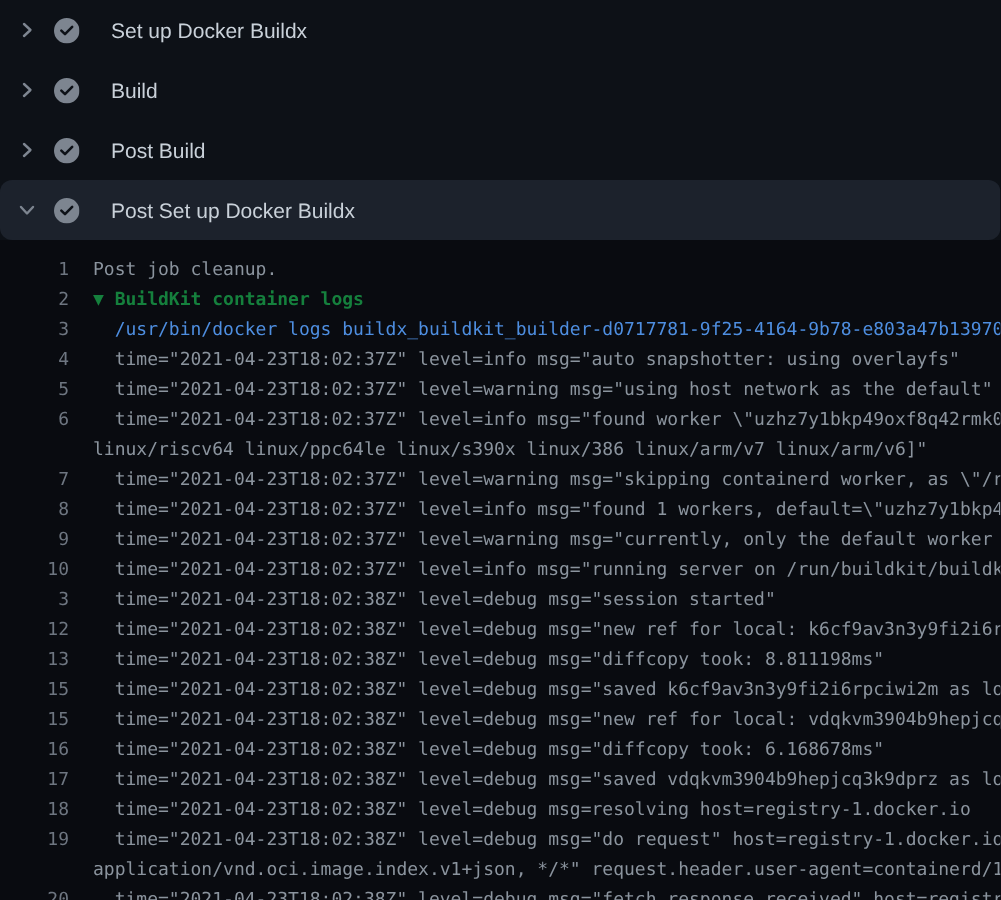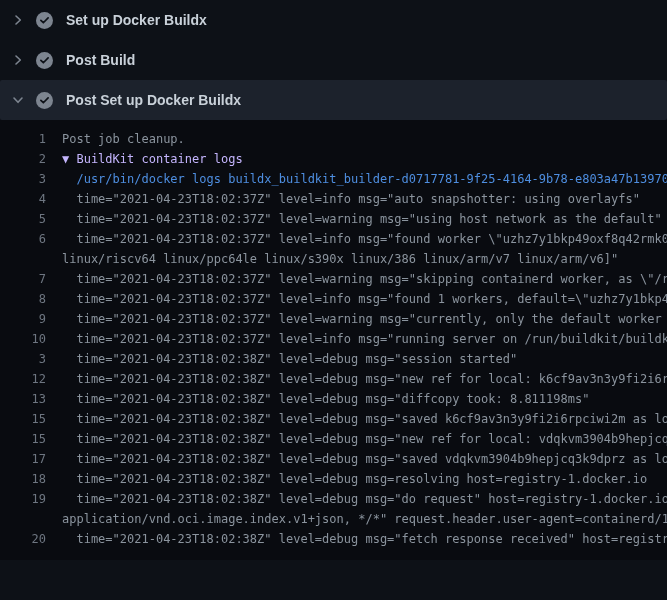--- a/index.html
+++ b/index.html
@@ -9,59 +9,71 @@
     background: #0d1117;
     font-family: "Liberation Sans", sans-serif;
   }
   
   .steps { background: #0d1117; }
   .step-row {
     height: 40px; display: flex; align-items: center;
     padding: 0 12px 0 10px;
     color: #c9d1d9; font-size: 14px; cursor: pointer;
   }
-  .step-row.expanded { background: #1c222c; border-radius: 2px; }
+  .step-row.expanded { background: #1c222c; border-radius: 8px; }
   .chev {
     width: 16px; height: 16px; flex: none;
     display: flex; align-items: center; justify-content: center;
     color: #7d8590;
   }
   .check { width: 17px; height: 17px; flex: none; margin-left: 10px; }
-  .step-label { margin-left: 13px; white-space: nowrap; font-weight: bold; }
+  .step-label { margin-left: 21px; white-space: nowrap; }
   
   .log {
     background: #090b10; height: 440px; overflow: hidden;
     padding-top: 9px;
     font-family: "DejaVu Sans Mono", monospace;
     font-size: 12px; color: #8b949e;
   }
   .log-row { display: flex; height: 20px; line-height: 20px; white-space: pre; }
   .ln {
     flex: none; width: 46px; text-align: right;
     color: #6e7681; cursor: pointer; user-select: none;
   }
   .lt { padding-left: 16px; flex: none; text-align: center; }
   .log-row.command .lt { color: #4e8ee0; }
-  .log-row.group .lt { color: #c4b5fd; cursor: pointer; }
+  .log-row.group .lt { color: #15803d; cursor: pointer; font-weight: bold; }
 </style>
 </head>
 <body>
 
 <div class="steps" id="steps">
     <div class="step-row">
       <span class="chev">
         <svg width="16" height="16" viewBox="0 0 16 16">
           <path d="M6 4 L10.3 8 L6 12" fill="none" stroke="currentColor" stroke-width="1.6" stroke-linecap="round" stroke-linejoin="round"></path>
         </svg>
       </span>
       <span class="check"><svg width="17" height="17" viewBox="0 0 16 16">
           <circle cx="8" cy="8" r="8" fill="#7d8590"></circle>
           <path d="M11.4 5.6 L6.9 10.1 L4.6 7.9" fill="none" stroke="#0d1117" stroke-width="1.6" stroke-linecap="round" stroke-linejoin="round"></path>
         </svg></span>
       <span class="step-label">Set up Docker Buildx</span>
+    </div>
+    <div class="step-row">
+      <span class="chev">
+        <svg width="16" height="16" viewBox="0 0 16 16">
+          <path d="M6 4 L10.3 8 L6 12" fill="none" stroke="currentColor" stroke-width="1.6" stroke-linecap="round" stroke-linejoin="round"></path>
+        </svg>
+      </span>
+      <span class="check"><svg width="17" height="17" viewBox="0 0 16 16">
+          <circle cx="8" cy="8" r="8" fill="#7d8590"></circle>
+          <path d="M11.4 5.6 L6.9 10.1 L4.6 7.9" fill="none" stroke="#0d1117" stroke-width="1.6" stroke-linecap="round" stroke-linejoin="round"></path>
+        </svg></span>
+      <span class="step-label">Build</span>
     </div>
     <div class="step-row">
       <span class="chev">
         <svg width="16" height="16" viewBox="0 0 16 16">
           <path d="M6 4 L10.3 8 L6 12" fill="none" stroke="currentColor" stroke-width="1.6" stroke-linecap="round" stroke-linejoin="round"></path>
         </svg>
       </span>
       <span class="check"><svg width="17" height="17" viewBox="0 0 16 16">
           <circle cx="8" cy="8" r="8" fill="#7d8590"></circle>
           <path d="M11.4 5.6 L6.9 10.1 L4.6 7.9" fill="none" stroke="#0d1117" stroke-width="1.6" stroke-linecap="round" stroke-linejoin="round"></path>
@@ -91,18 +103,19 @@
     <div class="log-row wrap"><span class="ln"></span><span class="lt">linux/riscv64 linux/ppc64le linux/s390x linux/386 linux/arm/v7 linux/arm/v6]"</span></div>
     <div class="log-row plain"><span class="ln">7</span><span class="lt">  time="2021-04-23T18:02:37Z" level=warning msg="skipping containerd worker, as \"/run</span></div>
     <div class="log-row plain"><span class="ln">8</span><span class="lt">  time="2021-04-23T18:02:37Z" level=info msg="found 1 workers, default=\"uzhz7y1bkp49o</span></div>
     <div class="log-row plain"><span class="ln">9</span><span class="lt">  time="2021-04-23T18:02:37Z" level=warning msg="currently, only the default worker ca</span></div>
     <div class="log-row plain"><span class="ln">10</span><span class="lt">  time="2021-04-23T18:02:37Z" level=info msg="running server on /run/buildkit/buildkit</span></div>
     <div class="log-row plain"><span class="ln">3</span><span class="lt">  time="2021-04-23T18:02:38Z" level=debug msg="session started"</span></div>
     <div class="log-row plain"><span class="ln">12</span><span class="lt">  time="2021-04-23T18:02:38Z" level=debug msg="new ref for local: k6cf9av3n3y9fi2i6rpc</span></div>
     <div class="log-row plain"><span class="ln">13</span><span class="lt">  time="2021-04-23T18:02:38Z" level=debug msg="diffcopy took: 8.811198ms"</span></div>
     <div class="log-row plain"><span class="ln">15</span><span class="lt">  time="2021-04-23T18:02:38Z" level=debug msg="saved k6cf9av3n3y9fi2i6rpciwi2m as loca</span></div>
     <div class="log-row plain"><span class="ln">15</span><span class="lt">  time="2021-04-23T18:02:38Z" level=debug msg="new ref for local: vdqkvm3904b9hepjcq3k</span></div>
+    <div class="log-row plain"><span class="ln">16</span><span class="lt">  time="2021-04-23T18:02:38Z" level=debug msg="diffcopy took: 6.168678ms"</span></div>
     <div class="log-row plain"><span class="ln">17</span><span class="lt">  time="2021-04-23T18:02:38Z" level=debug msg="saved vdqkvm3904b9hepjcq3k9dprz as loca</span></div>
     <div class="log-row plain"><span class="ln">18</span><span class="lt">  time="2021-04-23T18:02:38Z" level=debug msg=resolving host=registry-1.docker.io</span></div>
     <div class="log-row plain"><span class="ln">19</span><span class="lt">  time="2021-04-23T18:02:38Z" level=debug msg="do request" host=registry-1.docker.io r</span></div>
     <div class="log-row wrap"><span class="ln"></span><span class="lt">application/vnd.oci.image.index.v1+json, */*" request.header.user-agent=containerd/1.4</span></div>
     <div class="log-row plain"><span class="ln">20</span><span class="lt">  time="2021-04-23T18:02:38Z" level=debug msg="fetch response received" host=registry-</span></div>
   </div>
 
 </body></html>

